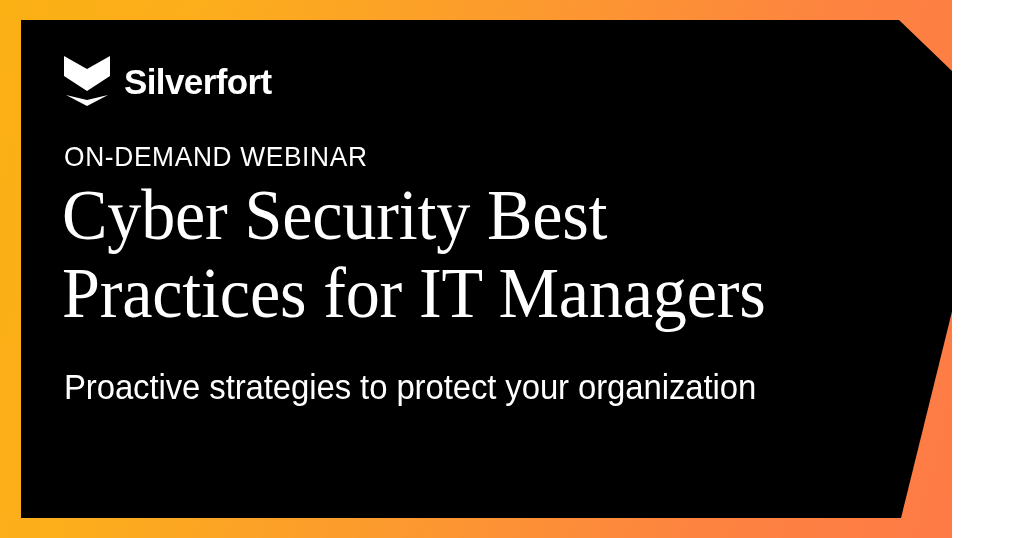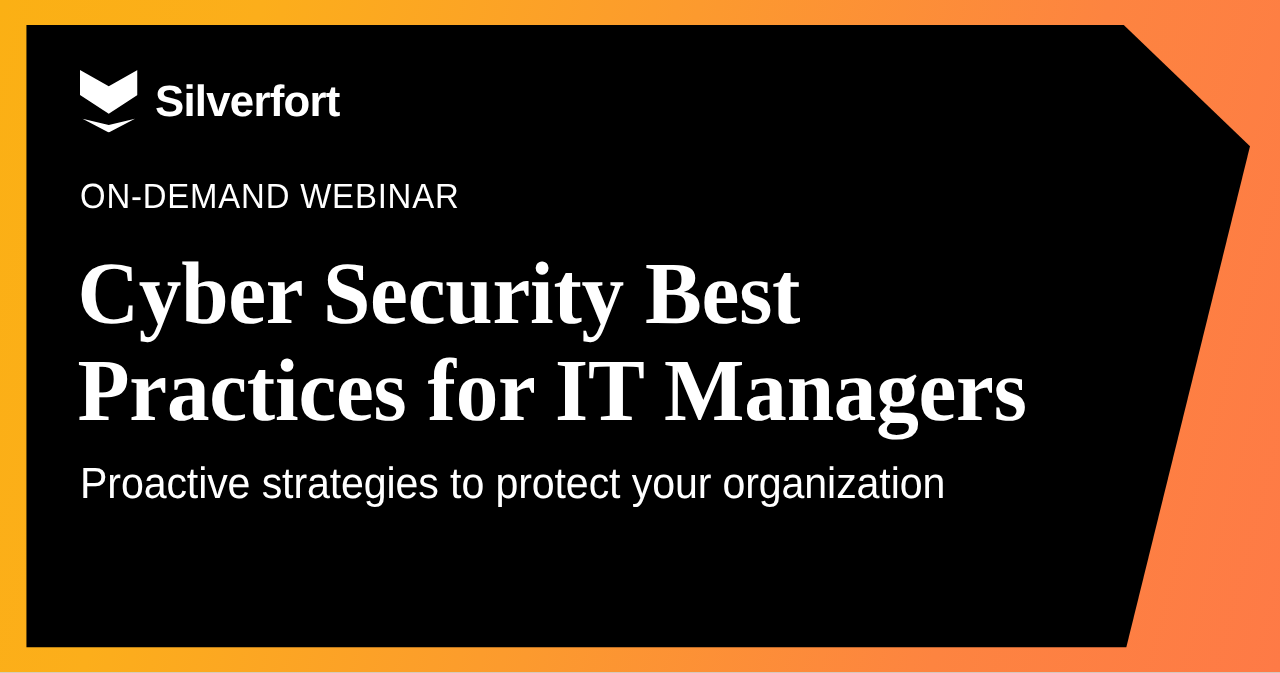--- a/index.html
+++ b/index.html
@@ -2,21 +2,21 @@
 <html><head>
 <meta charset="utf-8">
 <style>
   html, body {
     margin: 0;
     padding: 0;
     background: #ffffff;
   }
   #banner {
     position: relative;
-    width: 1024px;
+    width: 952px;
     height: 538px;
     overflow: hidden;
     background: #ffffff;
     font-family: "Liberation Sans", sans-serif;
   }
   
   #gradient-bg {
     position: absolute;
     inset: 0;
     background: linear-gradient(105deg,
@@ -79,26 +79,26 @@
     letter-spacing: 0.7px;
     line-height: 1.2;
     white-space: nowrap;
     transform: scaleX(0.94);
     transform-origin: left center;
   }
   
   #headline {
     position: absolute;
     left: 62px;
-    top: 196px;
+    top: 176px;
     width: 860px;
     color: #ffffff;
     font-family: "Liberation Serif", "DejaVu Serif", serif;
     font-size: 71px;
-    font-weight: 700;
+    font-weight: 400;
     line-height: 78px;
     letter-spacing: -0.2px;
   }
   #headline .hl-line {
     display: block;
     white-space: nowrap;
     transform: scaleX(0.96);
     transform-origin: left center;
   }
   

